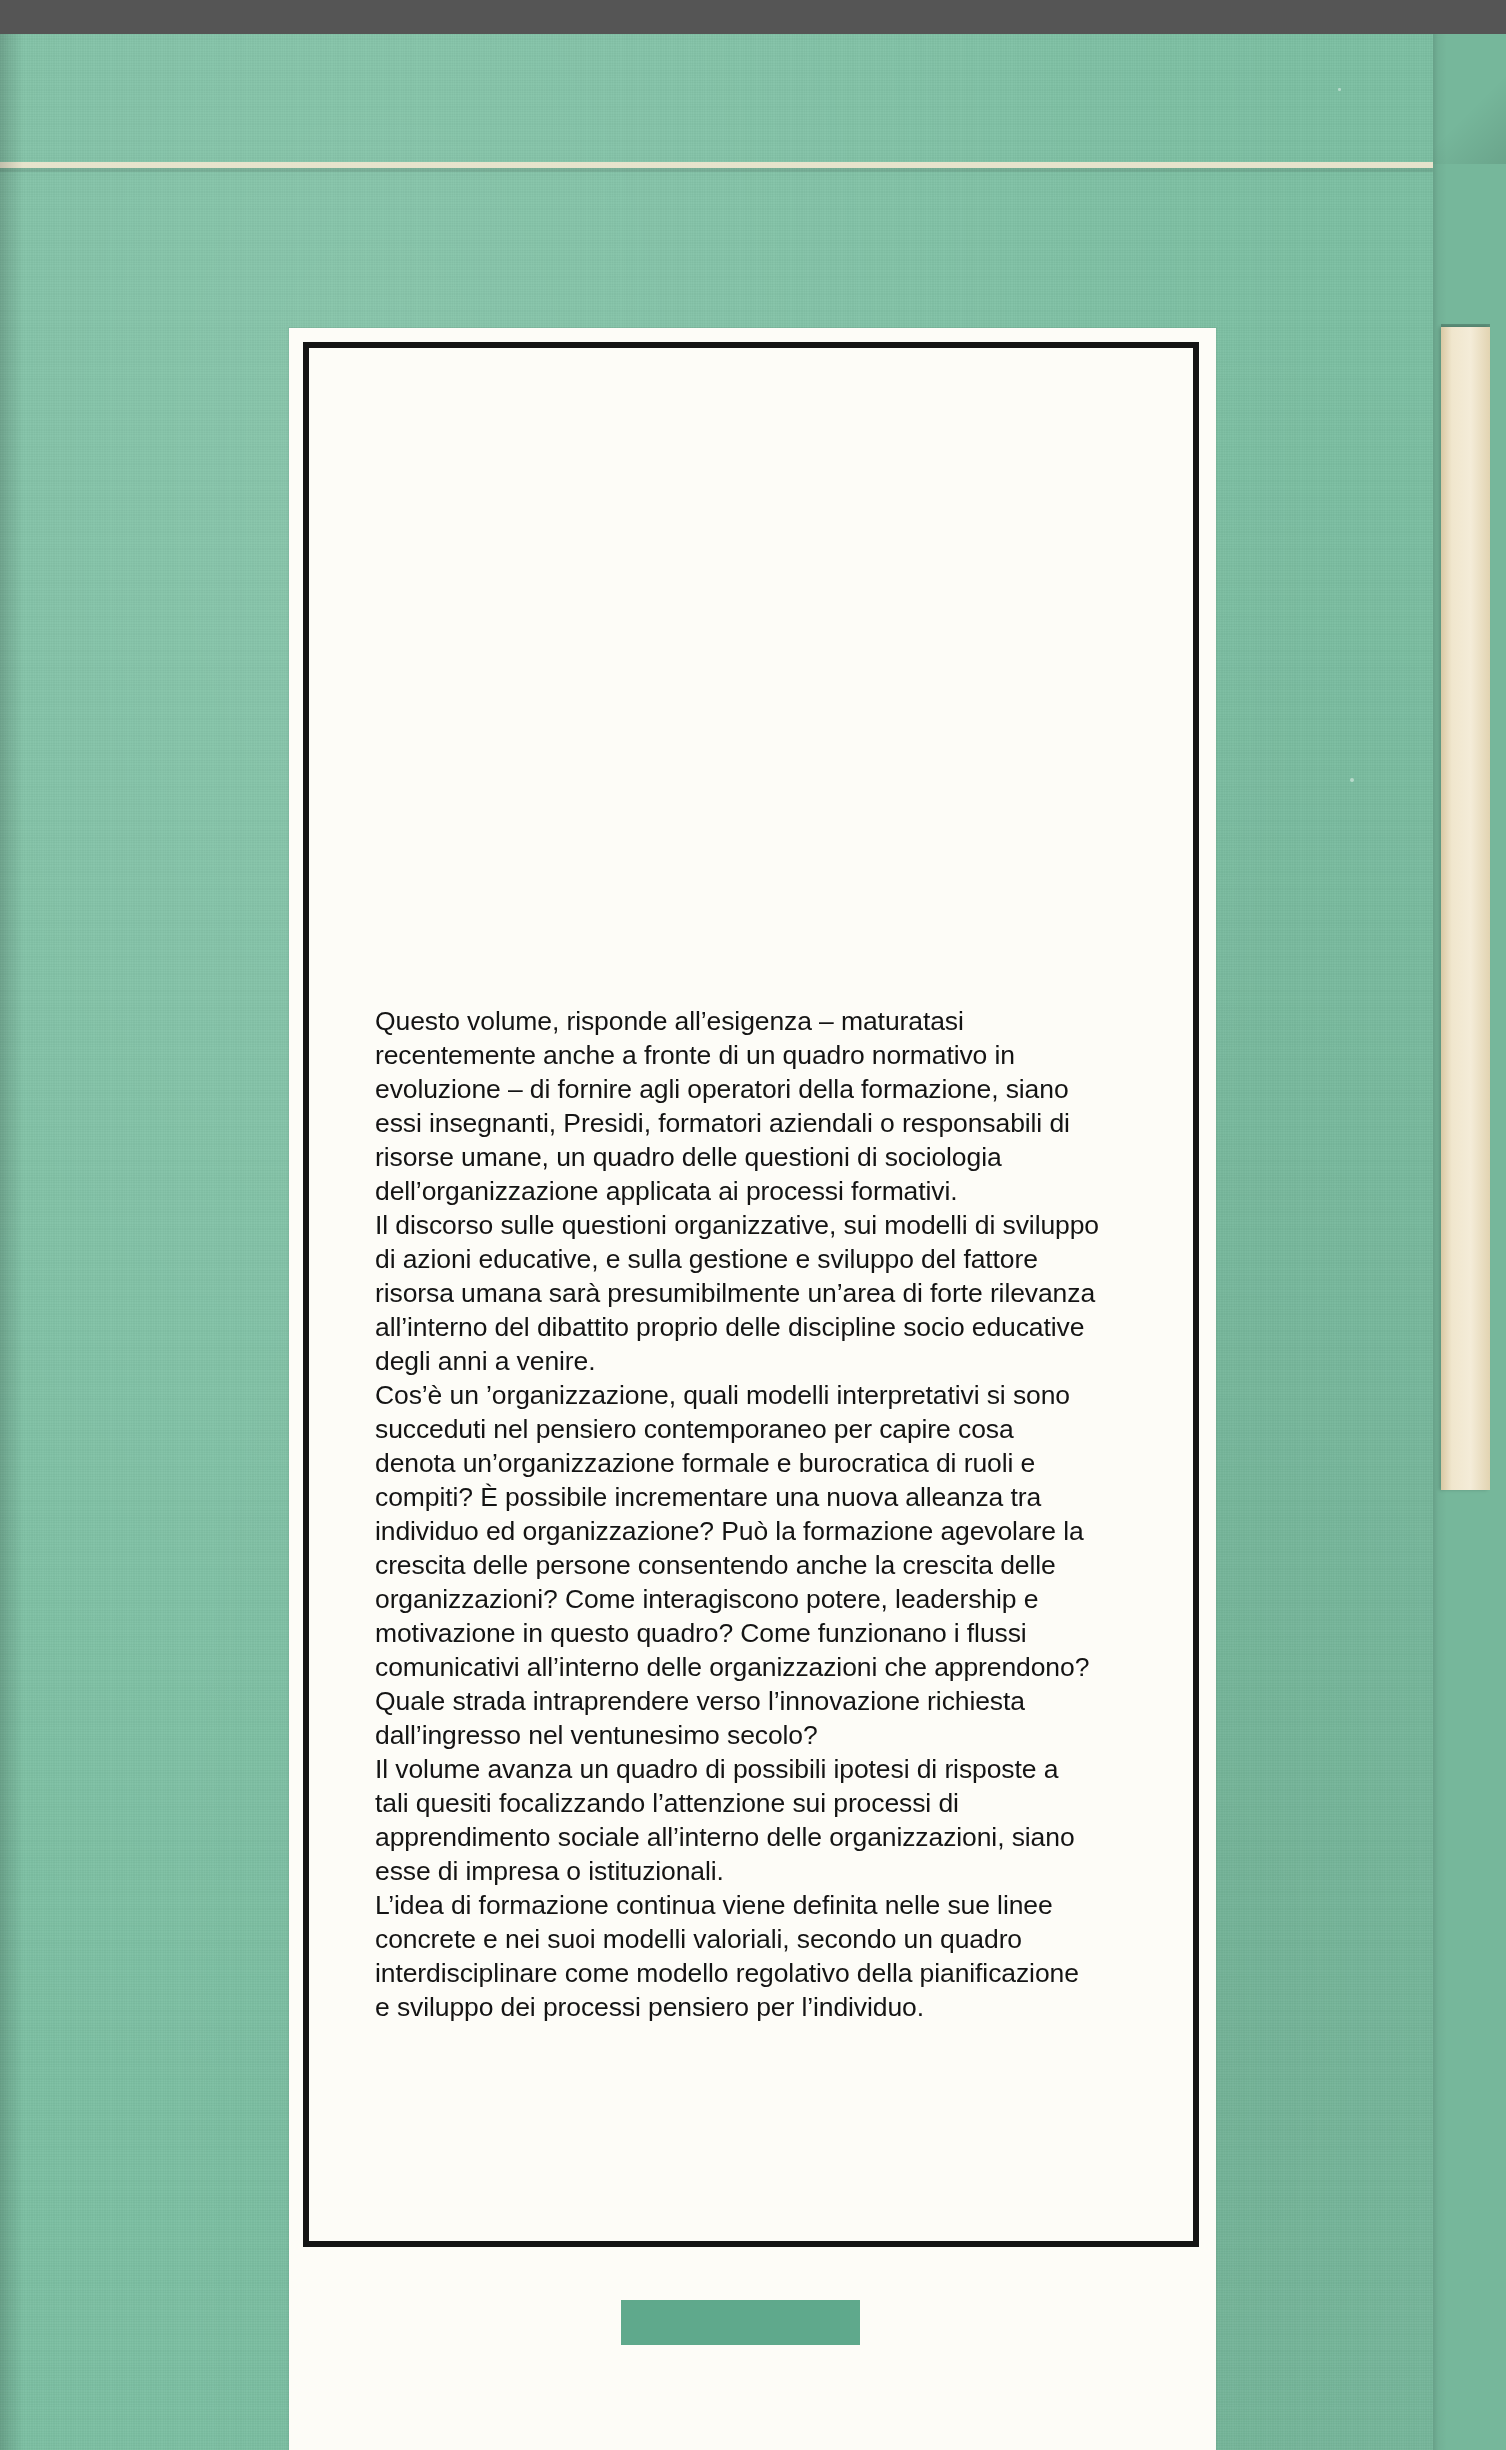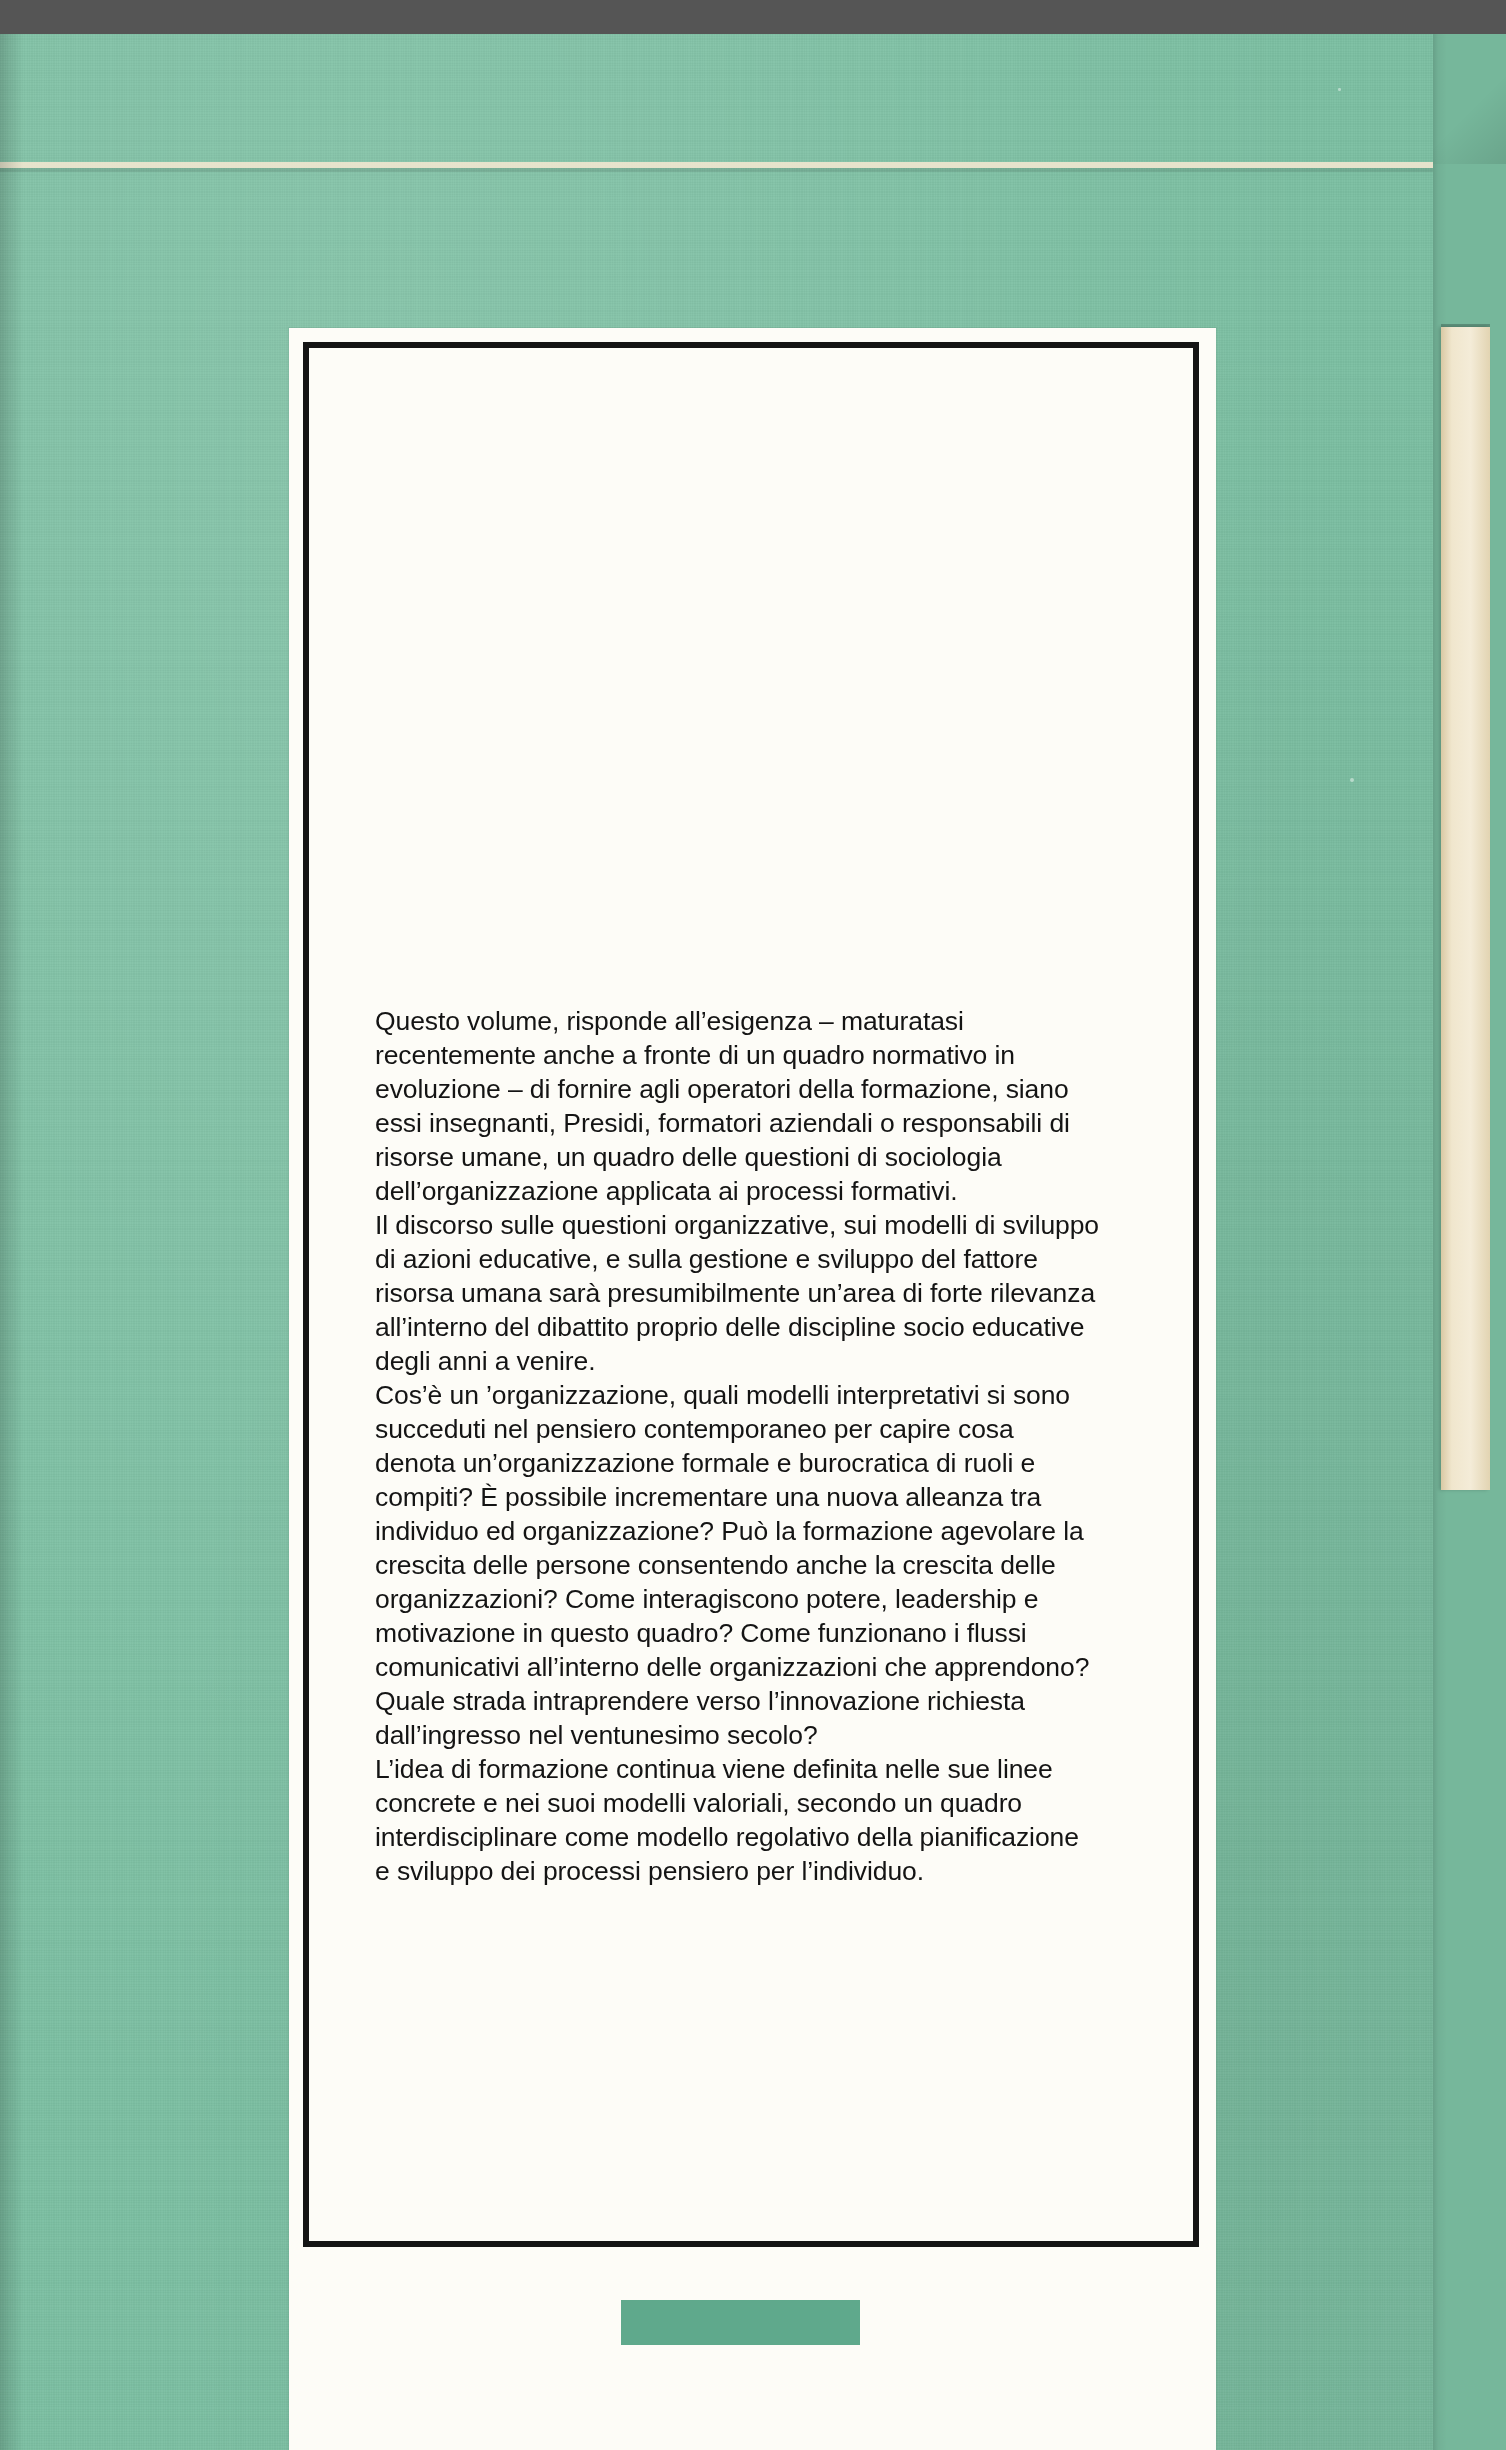--- a/index.html
+++ b/index.html
@@ -184,20 +184,21 @@
   <div class="speck" style="left:1350px; top:744px;"></div>
   <div class="speck" style="left:1338px; top:54px; width:2.6px; height:2.6px;"></div>
 
   <div class="white-panel"></div>
   <div class="frame"></div>
 
   <div class="blurb">
     <p>Questo volume, risponde all’esigenza – maturatasi recentemente anche a fronte di un quadro normativo in evoluzione – di fornire agli operatori della formazione, siano essi insegnanti, Presidi, formatori aziendali o responsabili di risorse umane, un quadro delle questioni di sociologia dell’organizzazione applicata ai processi formativi.</p>
     <p>Il discorso sulle questioni organizzative, sui modelli di sviluppo di azioni educative, e sulla gestione e sviluppo del fattore risorsa umana sarà presumibilmente un’area di forte rilevanza all’interno del dibattito proprio delle discipline socio educative degli anni a venire.</p>
     <p>Cos’è un ’organizzazione, quali modelli interpretativi si sono succeduti nel pensiero contemporaneo per capire cosa denota un’organizzazione formale e burocratica di ruoli e compiti? È possibile incrementare una nuova alleanza tra individuo ed organizzazione? Può la formazione agevolare la crescita delle persone consentendo anche la crescita delle organizzazioni? Come interagiscono potere, leadership e motivazione in questo quadro? Come funzionano i flussi comunicativi all’interno delle organizzazioni che apprendono? Quale strada intraprendere verso l’innovazione richiesta dall’ingresso nel ventunesimo secolo?</p>
+    <p>Il volume avanza un quadro di possibili ipotesi di risposte a tali quesiti focalizzando l’attenzione sui processi di apprendimento sociale all’interno delle organizzazioni, siano esse di impresa o istituzionali.</p>
     <p>L’idea di formazione continua viene definita nelle sue linee concrete e nei suoi modelli valoriali, secondo un quadro interdisciplinare come modello regolativo della pianificazione e sviluppo dei processi pensiero per l’individuo.</p>
   </div>
 
   <div class="bottom-tab"></div>
 
   <div class="corner-dark"></div>
   <div class="edge-shadow-left"></div>
   <div class="edge-shadow-bottom"></div>
 
 </div>

